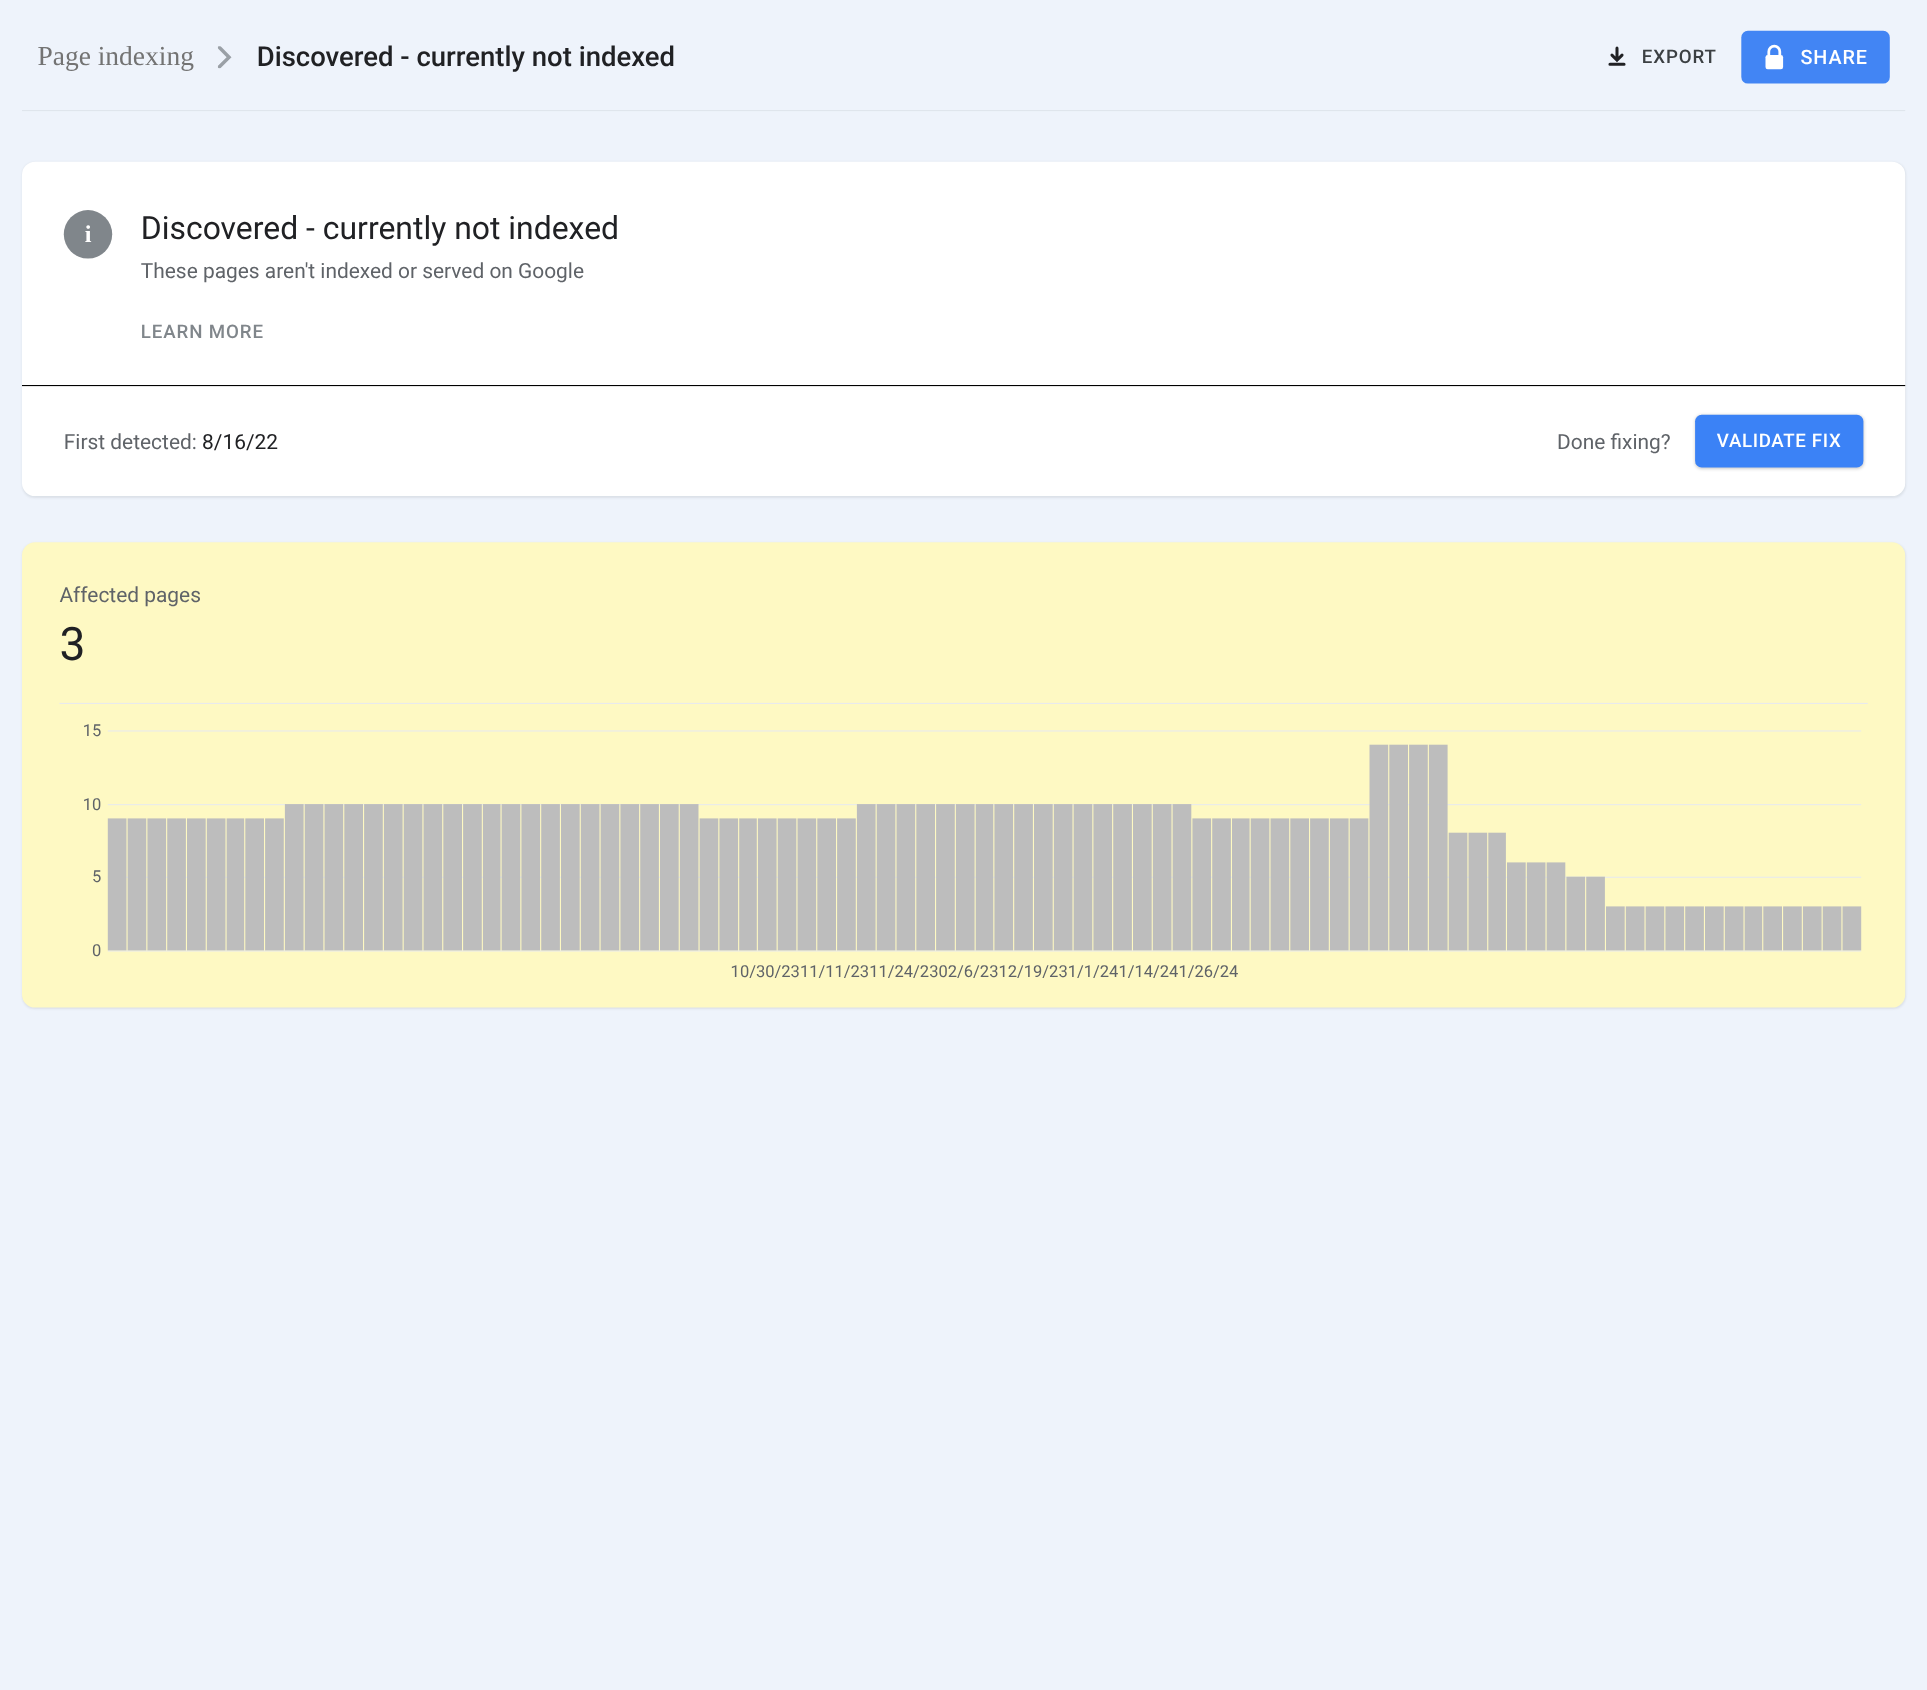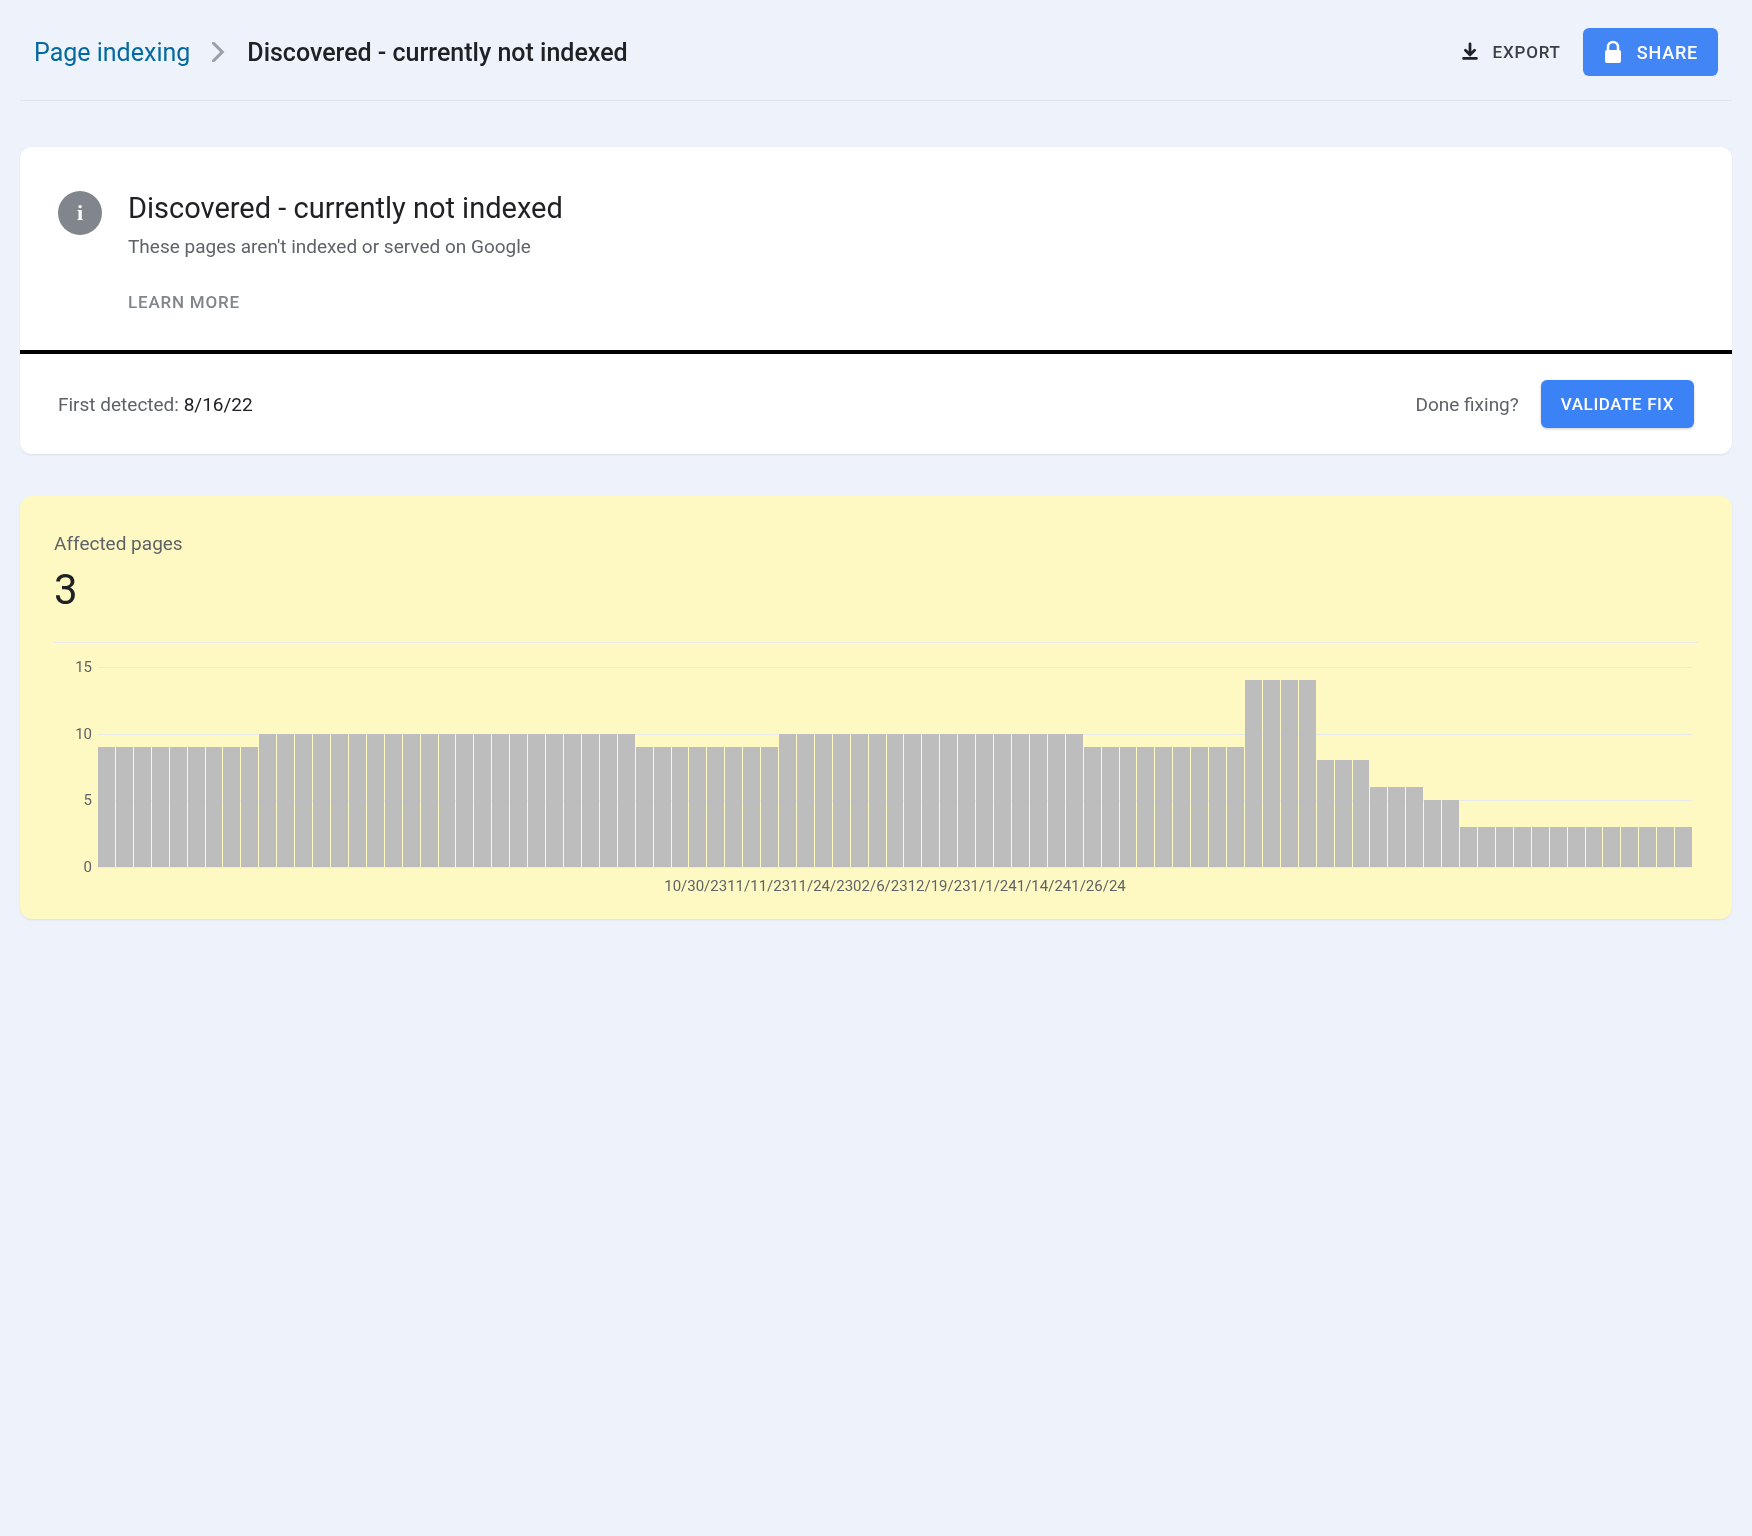--- a/index.html
+++ b/index.html
@@ -18,21 +18,21 @@
     justify-content: space-between;
     padding: 28px 14px 24px 14px;
     border-bottom: 1px solid #dfe5ec;
   }
   .breadcrumb {
     display: flex;
     align-items: center;
     gap: 22px;
     font-size: 25px;
   }
-  .breadcrumb-parent { color: #0369a1; }
+  .breadcrumb-parent { color: #737373; font-family: Liberation Serif, serif; }
   .breadcrumb-chevron { color: #9aa0a6; }
   .breadcrumb-current { color: #202124; font-weight: 500; }
   .header-actions {
     display: flex;
     align-items: center;
     gap: 22px;
   }
   .export-btn {
     display: flex;
     align-items: center;
@@ -106,21 +106,21 @@
     letter-spacing: 0.8px;
     color: #80868b;
     cursor: pointer;
     padding-bottom: 8px;
     display: inline-block;
   }
   .detected-row {
     display: flex;
     align-items: center;
     justify-content: space-between;
-    border-top: 4px solid #000000;
+    border-top: 1px solid #000000;
     padding: 26px 38px;
   }
   .first-detected {
     font-size: 19px;
     color: #5f6368;
   }
   .first-detected .date { color: #202124; }
   .fix-group { display: flex; align-items: center; gap: 22px; }
   .done-fixing { font-size: 19px; color: #5f6368; }
   .validate-btn {

